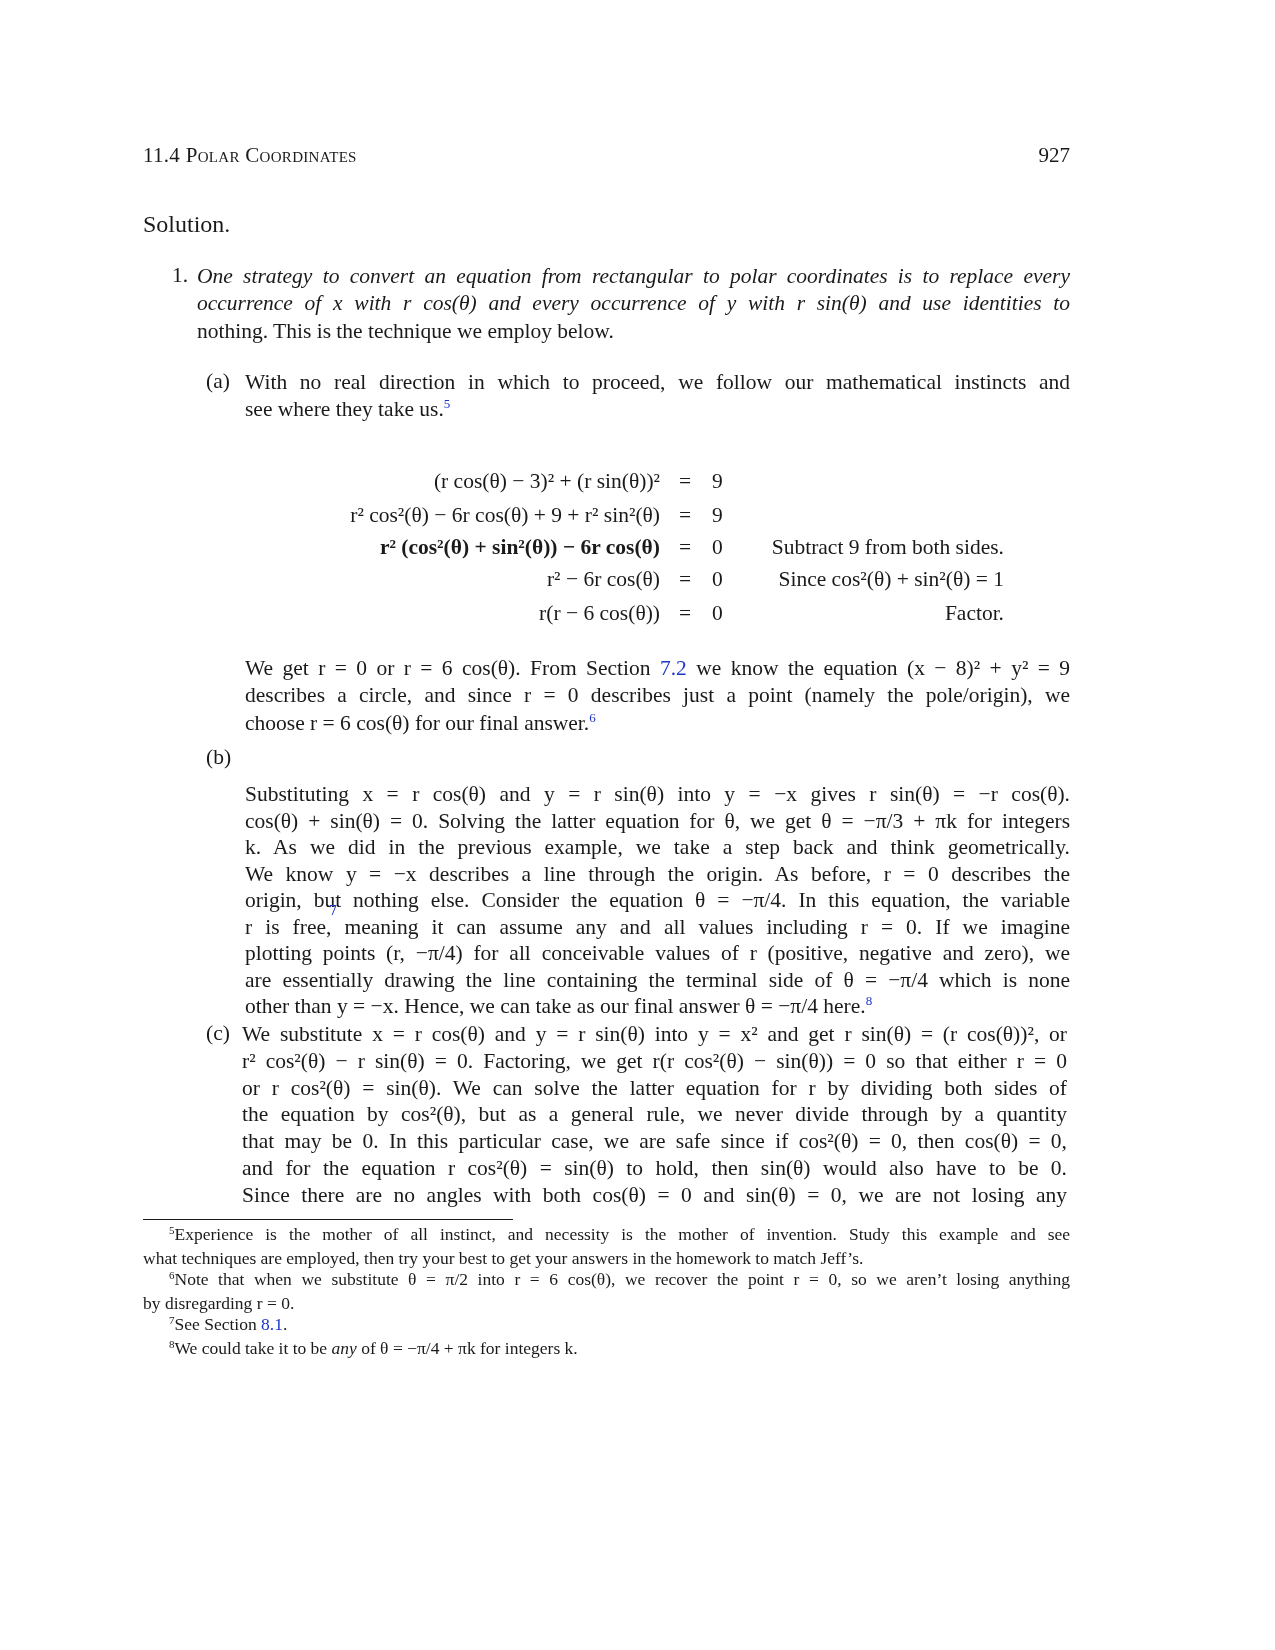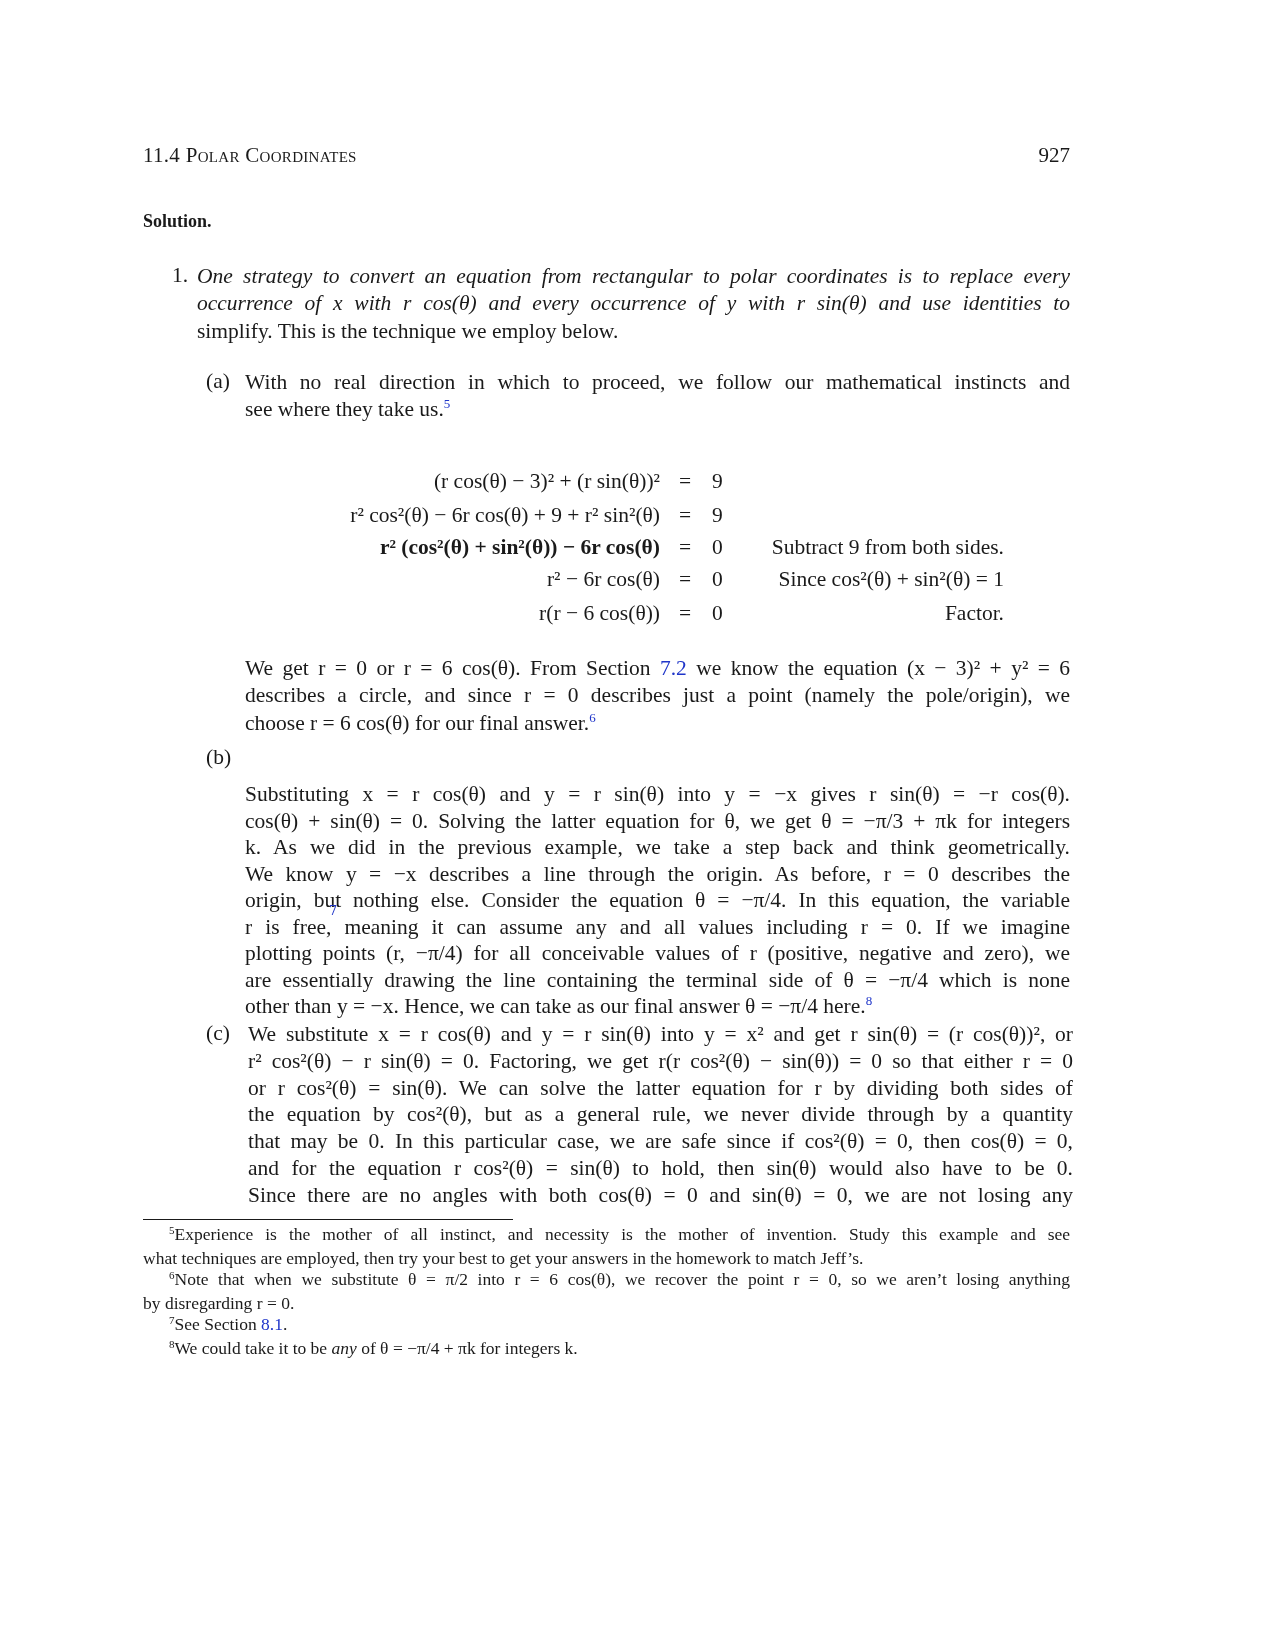--- a/index.html
+++ b/index.html
@@ -24,27 +24,27 @@
   .fnrule { position: absolute; left: 143px; top: 1219px; width: 370px; height: 0; border-top: 1px solid #1a1a1a; }
 </style>
 </head>
 <body>
 
 <div class="page">
 
   <div class="abs hdr sc" style="left:143px; top:143px;">11.4 Polar Coordinates</div>
   <div class="abs hdr" style="left:1030px; top:143px; width:40px; text-align:right;">927</div>
 
-  <div class="abs" style="left:143px; top:211px; font-family:'Liberation Serif',serif; font-size:18px; font-weight:bold;">Solution.</div>
+  <div class="abs" style="left:143px; top:211px; font-family:'Liberation Serif',serif; font-size:24px; font-weight:normal;">Solution.</div>
 
   <div class="label" style="left:172px; top:263px;">1.</div>
   <div class="abs body-text" style="left:197px; top:263px; width:873px;">
     <div class="just" style="text-align-last:justify;">One strategy to convert an equation from rectangular to polar coordinates is to replace every</div>
     <div class="just" style="text-align-last:justify;">occurrence of x with r cos(θ) and every occurrence of y with r sin(θ) and use identities to</div>
-    <div>simplify. This is the technique we employ below.</div>
+    <div>nothing. This is the technique we employ below.</div>
   </div>
 
   <div class="label" style="left:206px; top:369px;">(a)</div>
   <div class="abs body-text" style="left:245px; top:369px; width:825px;">
     <div style="text-align-last:justify;">With no real direction in which to proceed, we follow our mathematical instincts and</div>
     <div><span>see where they take us.</span><sup class="link">5</sup></div>
   </div>
 
   <div>
     <div class="eqrow" style="top:469px; left:0;">
@@ -71,41 +71,41 @@
     </div>
     <div class="eqrow" style="top:601px; left:0;">
       <span class="lhs" style="left:360px; width:300px;">r(r − 6 cos(θ))</span>
       <span class="eqs" style="left:675px;">=</span>
       <span class="rhs" style="left:712px;">0</span>
       <span class="note" style="left:744px; width:260px; text-align:right;">Factor.</span>
     </div>
   </div>
 
   <div class="abs body-text" style="left:245px; top:655px; width:825px;">
-    <div style="text-align-last:justify;"><span>We get r = 0 or r = 6 cos(θ). From Section </span><span class="link">7.2</span><span> we know the equation (x − 3)² + y² = 6</span></div>
+    <div style="text-align-last:justify;"><span>We get r = 0 or r = 6 cos(θ). From Section </span><span class="link">7.2</span><span> we know the equation (x − 8)² + y² = 9</span></div>
     <div style="text-align-last:justify;">describes a circle, and since r = 0 describes just a point (namely the pole/origin), we</div>
     <div><span>choose r = 6 cos(θ) for our final answer.</span><sup class="link">6</sup></div>
   </div>
 
   <div class="label" style="left:206px; top:745px;">(b)</div>
   <div class="abs body-text" style="left:245px; top:745px; width:825px; line-height:26.5px;">
     <div style="text-align-last:justify;margin-top:36px;">Substituting x = r cos(θ) and y = r sin(θ) into y = −x gives r sin(θ) = −r cos(θ).</div>
     <div style="text-align-last:justify;">cos(θ) + sin(θ) = 0. Solving the latter equation for θ, we get θ = −π/3 + πk for integers</div>
     <div style="text-align-last:justify;">k. As we did in the previous example, we take a step back and think geometrically.</div>
     <div style="text-align-last:justify;">We know y = −x describes a line through the origin. As before, r = 0 describes the</div>
     <div style="text-align-last:justify;">origin, but nothing else. Consider the equation θ = −π/4. In this equation, the variable</div>
     <div style="text-align-last:justify;"><span>r is free, meaning it can assume any and all values including r = 0. If we imagine</span></div>
     <div style="text-align-last:justify;">plotting points (r, −π/4) for all conceivable values of r (positive, negative and zero), we</div>
     <div style="text-align-last:justify;">are essentially drawing the line containing the terminal side of θ = −π/4 which is none</div>
     <div><span>other than y = −x. Hence, we can take as our final answer θ = −π/4 here.</span><sup class="link">8</sup></div>
   </div>
   <sup class="abs link" style="left:329px; top:903px;">7</sup>
 
   <div class="label" style="left:206px; top:1021px;">(c)</div>
-  <div class="abs body-text" style="left:248px; top:1021px; width:825px; line-height:26.8px;">
+  <div class="abs body-text" style="left:242px; top:1021px; width:825px; line-height:26.8px;">
     <div style="text-align-last:justify;">We substitute x = r cos(θ) and y = r sin(θ) into y = x² and get r sin(θ) = (r cos(θ))², or</div>
     <div style="text-align-last:justify;">r² cos²(θ) − r sin(θ) = 0. Factoring, we get r(r cos²(θ) − sin(θ)) = 0 so that either r = 0</div>
     <div style="text-align-last:justify;">or r cos²(θ) = sin(θ). We can solve the latter equation for r by dividing both sides of</div>
     <div style="text-align-last:justify;">the equation by cos²(θ), but as a general rule, we never divide through by a quantity</div>
     <div style="text-align-last:justify;">that may be 0. In this particular case, we are safe since if cos²(θ) = 0, then cos(θ) = 0,</div>
     <div style="text-align-last:justify;">and for the equation r cos²(θ) = sin(θ) to hold, then sin(θ) would also have to be 0.</div>
     <div style="text-align-last:justify;">Since there are no angles with both cos(θ) = 0 and sin(θ) = 0, we are not losing any</div>
   </div>
 
   <div class="fnrule"></div>

